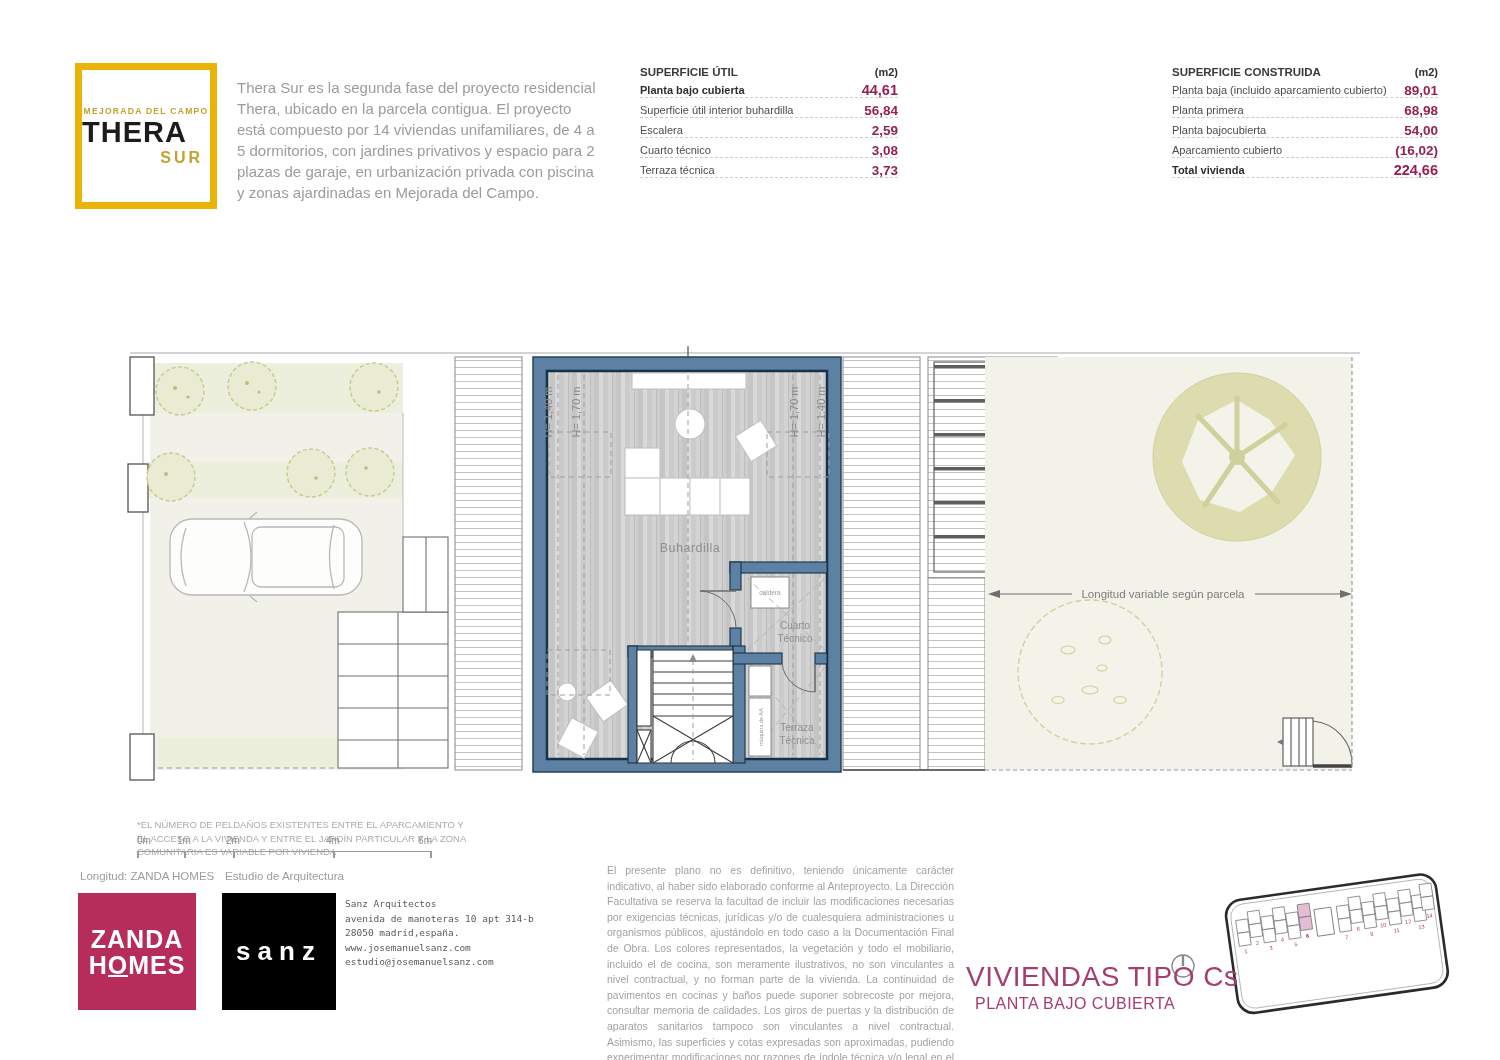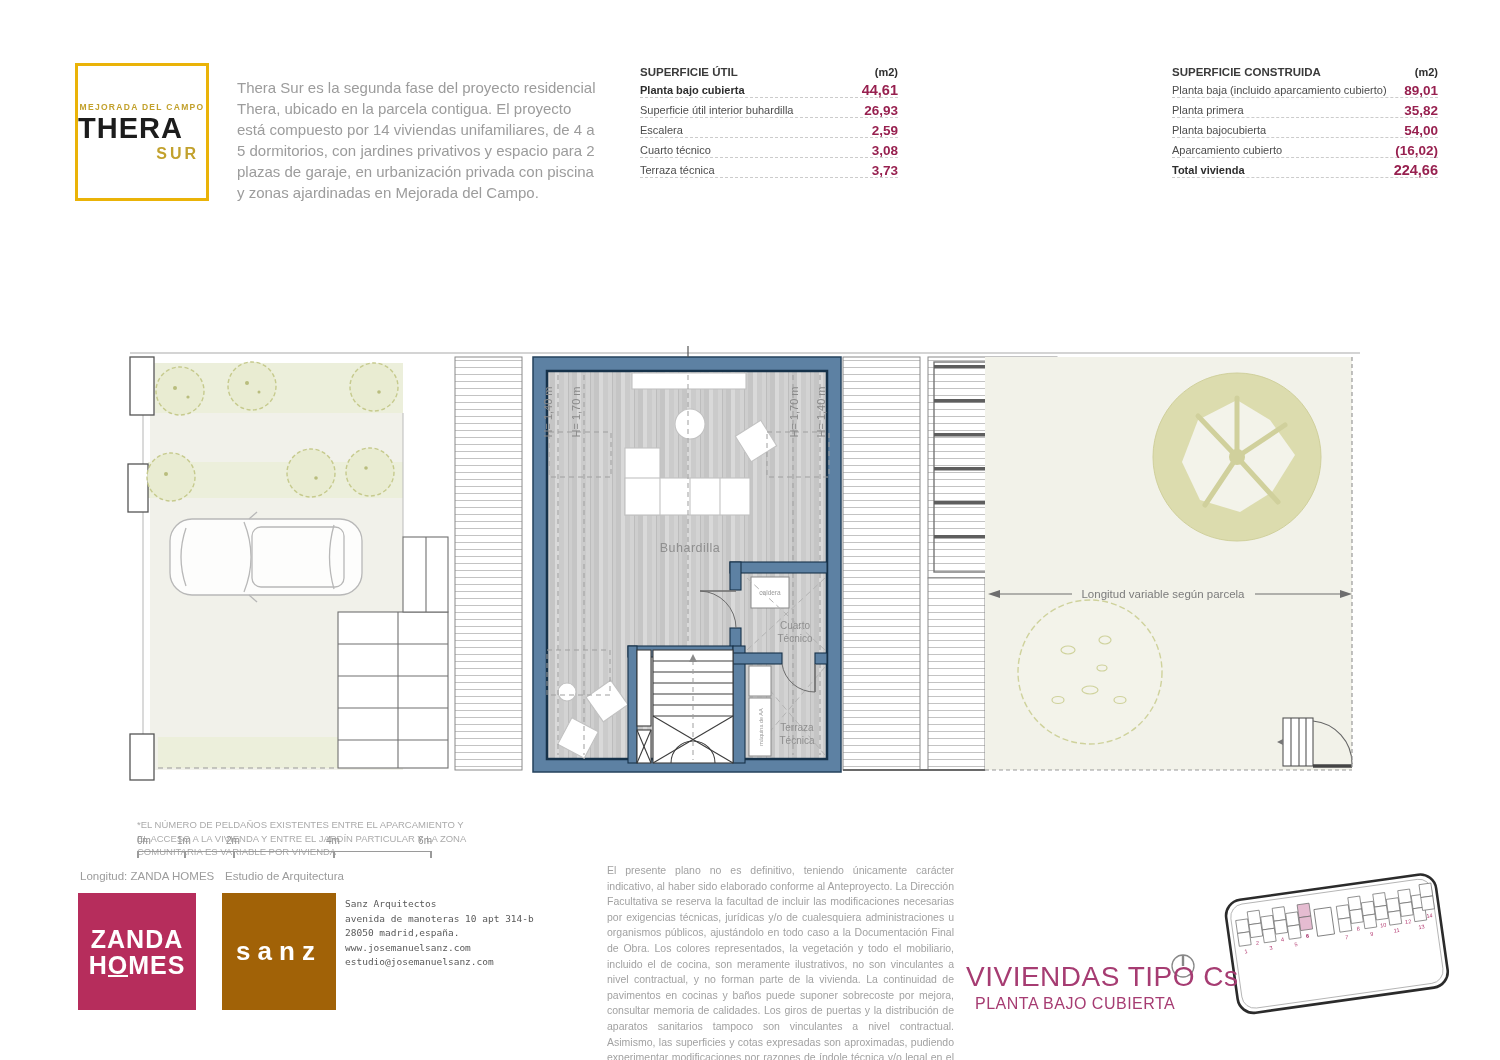--- a/index.html
+++ b/index.html
@@ -1,21 +1,21 @@
 <!DOCTYPE html>
 <html><head>
 <meta charset="utf-8">
 <style>
   html,body{margin:0;padding:0;background:#ffffff;}
   .page{position:relative;width:1500px;height:1060px;background:#ffffff;overflow:hidden;
         font-family:"Liberation Sans", sans-serif;color:#444;}
   .abs{position:absolute;}
 
   
-  .logo-box{left:75px;top:63px;width:128px;height:132px;border:3px solid #eab308;
+  .logo-box{left:75px;top:63px;width:128px;height:132px;border:7px solid #eab308;
             display:flex;flex-direction:column;justify-content:center;background:#fff;}
   .logo-loc{font-size:8.5px;font-weight:bold;letter-spacing:1.3px;color:#c2a12d;text-align:center;margin-bottom:1px;}
   .logo-name{font-size:29px;font-weight:bold;letter-spacing:1px;color:#1c1c1c;text-align:left;line-height:30px;}
   .logo-sub{font-size:16px;font-weight:bold;letter-spacing:3px;color:#c2a12d;text-align:right;padding-right:7px;margin-top:2px;}
 
   .intro{left:237px;top:77px;width:366px;font-size:15px;line-height:21px;color:#9c9c9c;}
 
   .tbl{position:absolute;}
   .tbl-head{display:flex;justify-content:space-between;align-items:flex-end;margin-bottom:2px;gap:14px;}
   .tbl-title{font-size:11.5px;font-weight:bold;color:#3a3a3a;}
@@ -32,21 +32,21 @@
   .scalebar{left:137px;top:835px;width:295px;height:24px;}
   .scale-lbl{position:absolute;top:0;font-size:10px;color:#8f8f8f;}
   .scale-line{position:absolute;top:16px;left:0;width:295px;border-top:1.5px solid #9a9a9a;}
   .scale-tick{position:absolute;top:16px;width:1.5px;height:7px;background:#9a9a9a;}
 
   .small-label{font-size:11.5px;color:#9c9c9c;}
   .zanda-box{left:78px;top:893px;width:118px;height:117px;background:#b62d5c;
              display:flex;flex-direction:column;align-items:center;justify-content:center;}
   .zanda-box div{color:#fff;font-weight:bold;font-size:25px;letter-spacing:1px;line-height:26px;}
   .zanda-o{border-bottom:2.5px solid #fff;line-height:20px;display:inline-block;}
-  .sanz-box{left:222px;top:893px;width:114px;height:117px;background:#a16207;
+  .sanz-box{left:222px;top:893px;width:114px;height:117px;background:#000000;
             display:flex;align-items:center;justify-content:center;}
   .sanz-box div{color:#fff;font-size:26px;letter-spacing:7px;font-weight:bold;}
   .address{left:345px;top:897px;font-family:"DejaVu Sans Mono", monospace;font-size:9.5px;
            line-height:14.5px;color:#5a5a5a;}
   .disclaimer{left:607px;top:863px;width:347px;font-size:10.5px;line-height:15.6px;
               color:#a2a2a2;text-align:justify;}
   .vt-title{left:966px;top:961px;font-size:28px;color:#a63c72;letter-spacing:0.5px;}
   .vt-sub{left:975px;top:995px;font-size:16px;color:#a63c72;letter-spacing:0.5px;}
 
   svg text{font-family:"Liberation Sans", sans-serif;}
@@ -385,21 +385,21 @@
     <div class="tbl-head">
       <span class="tbl-title">SUPERFICIE ÚTIL</span>
       <span class="tbl-unit">(m2)</span>
     </div>
     <div class="tbl-row row-bold">
         <span class="tbl-lbl">Planta bajo cubierta</span>
         <span class="tbl-val">44,61</span>
       </div>
     <div class="tbl-row">
         <span class="tbl-lbl">Superficie útil interior buhardilla</span>
-        <span class="tbl-val">26,93</span>
+        <span class="tbl-val">56,84</span>
       </div>
     <div class="tbl-row">
         <span class="tbl-lbl">Escalera</span>
         <span class="tbl-val">2,59</span>
       </div>
     <div class="tbl-row">
         <span class="tbl-lbl">Cuarto técnico</span>
         <span class="tbl-val">3,08</span>
       </div>
     <div class="tbl-row">
@@ -412,21 +412,21 @@
     <div class="tbl-head">
       <span class="tbl-title">SUPERFICIE CONSTRUIDA</span>
       <span class="tbl-unit">(m2)</span>
     </div>
     <div class="tbl-row">
         <span class="tbl-lbl">Planta baja (incluido aparcamiento cubierto)</span>
         <span class="tbl-val">89,01</span>
       </div>
     <div class="tbl-row">
         <span class="tbl-lbl">Planta primera</span>
-        <span class="tbl-val">35,82</span>
+        <span class="tbl-val">68,98</span>
       </div>
     <div class="tbl-row">
         <span class="tbl-lbl">Planta bajocubierta</span>
         <span class="tbl-val">54,00</span>
       </div>
     <div class="tbl-row">
         <span class="tbl-lbl">Aparcamiento cubierto</span>
         <span class="tbl-val">(16,02)</span>
       </div>
     <div class="tbl-row row-bold">

